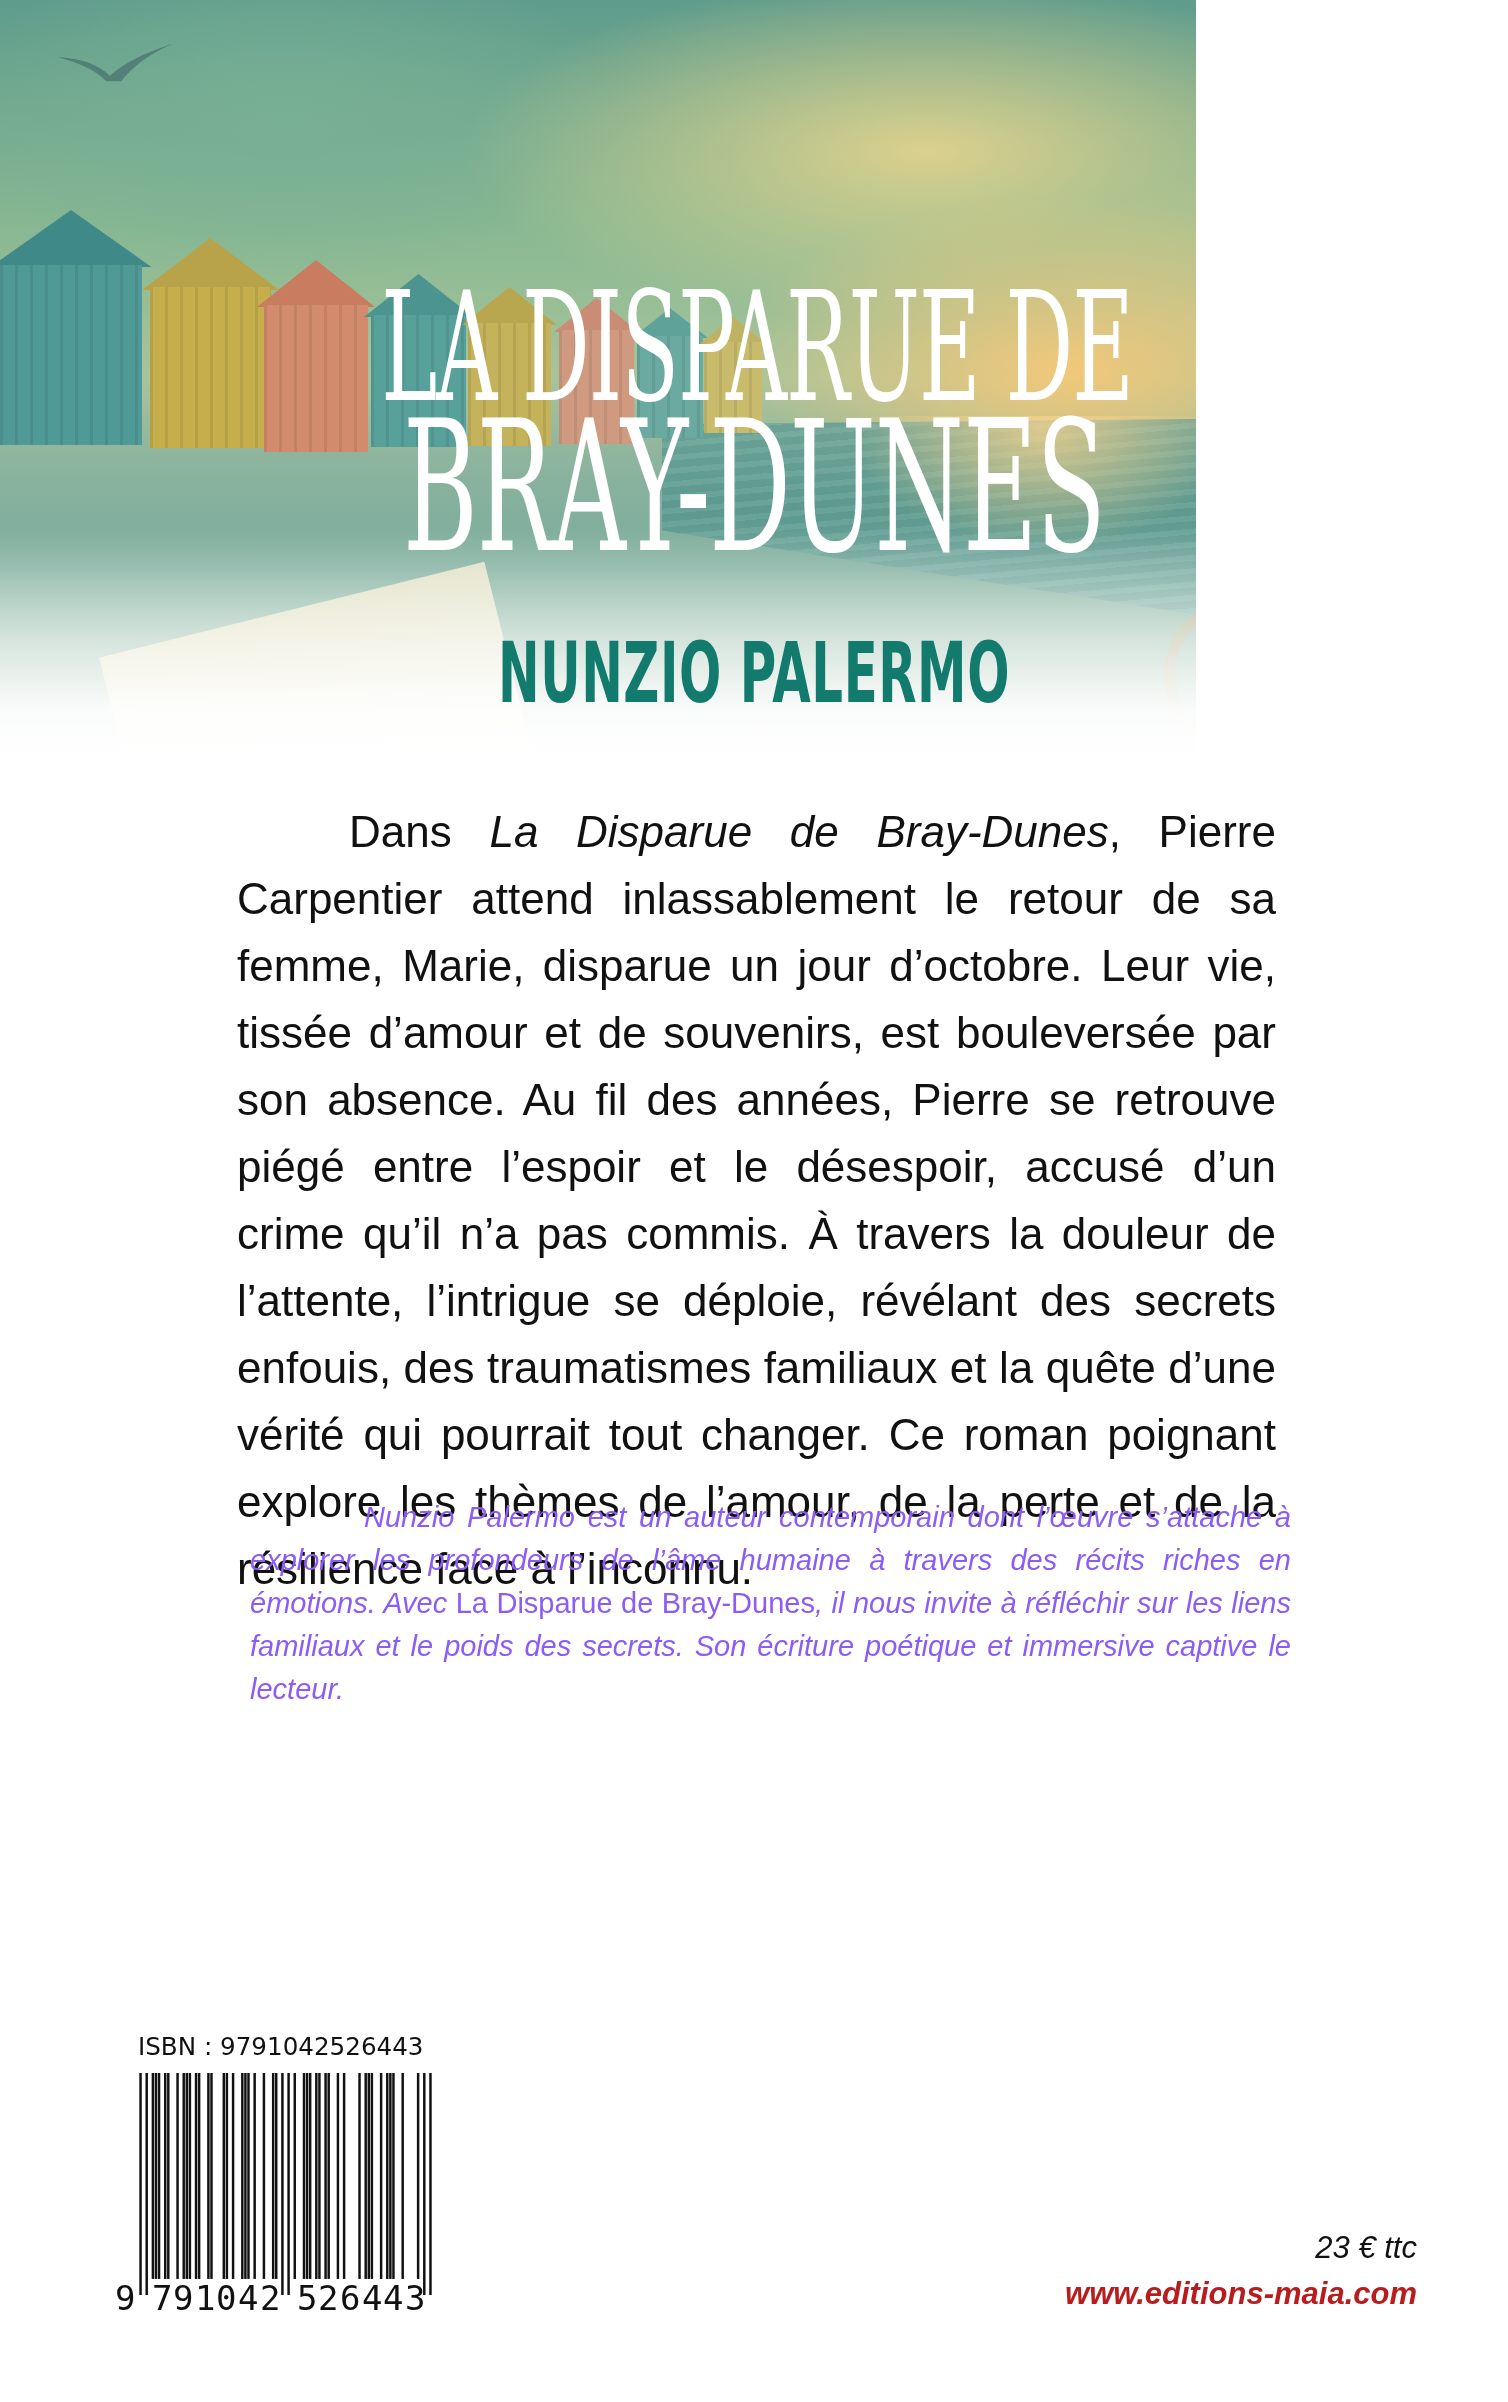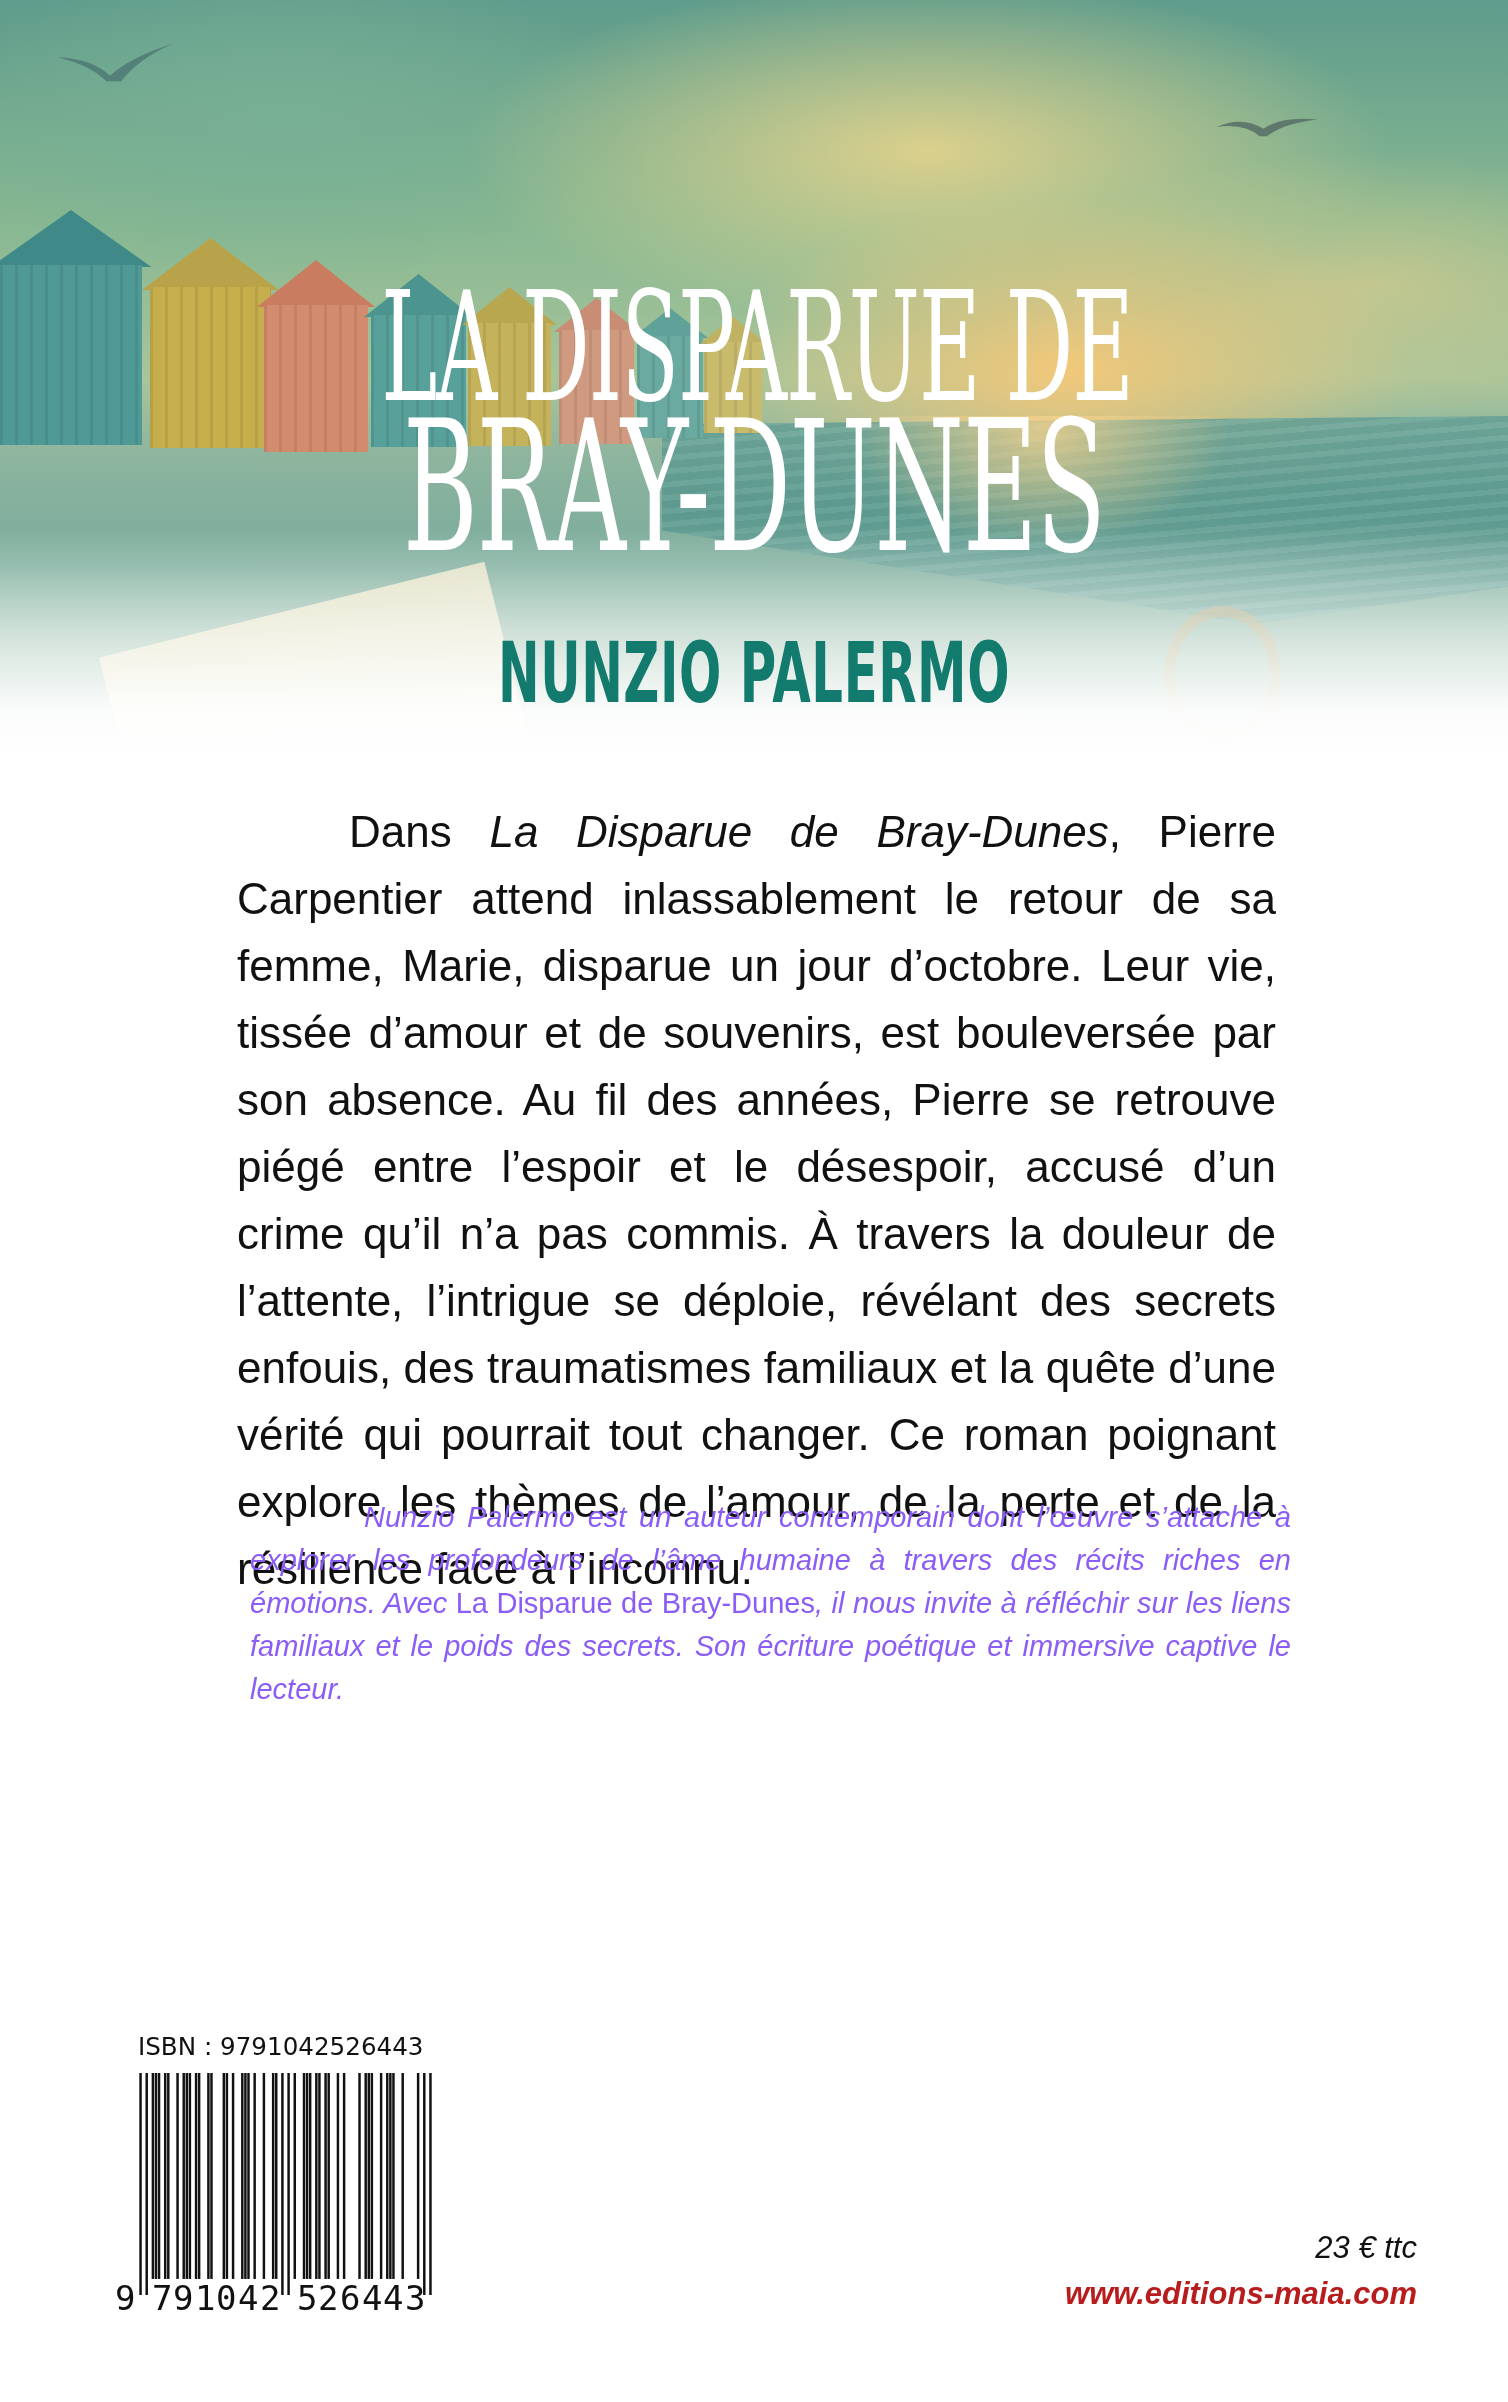--- a/index.html
+++ b/index.html
@@ -1,19 +1,19 @@
 <!DOCTYPE html>
 <html style="font-size:15px"><head>
 <meta charset="utf-8">
 <style>
   html, body { margin: 0; padding: 0; background: #ffffff; }
   body { width: 1508px; height: 2403px; position: relative; overflow: hidden; }
 
   .cover-art {
-    position: absolute; left: 0; top: 0; width: 1508px; height: 757px; overflow: hidden;
+    position: absolute; left: 0; top: 0; width: 1196px; height: 757px; overflow: hidden;
     background:
       radial-gradient(ellipse 492px 246px at 1069px 369px, rgba(246,200,120,0.95), rgba(246,200,120,0) 70%),
       radial-gradient(ellipse 662px 246px at 927px 151px, rgba(236,214,140,0.85), rgba(236,214,140,0) 70%),
       radial-gradient(ellipse 473px 189px at 1372px 284px, rgba(226,206,140,0.6), rgba(226,206,140,0) 70%),
       radial-gradient(ellipse 473px 246px at 284px 114px, rgba(120,176,150,0.9), rgba(120,176,150,0) 70%),
       linear-gradient(180deg, #5f9c8c 0%, #88b892 30%, #a8c49a 50%, #8fb59e 60%, #7aa99c 75%, #a9c6b8 86%);
   }
   .sea {
     position: absolute; left: 662px; top: 416px; width: 846px; height: 208px;
     background:

